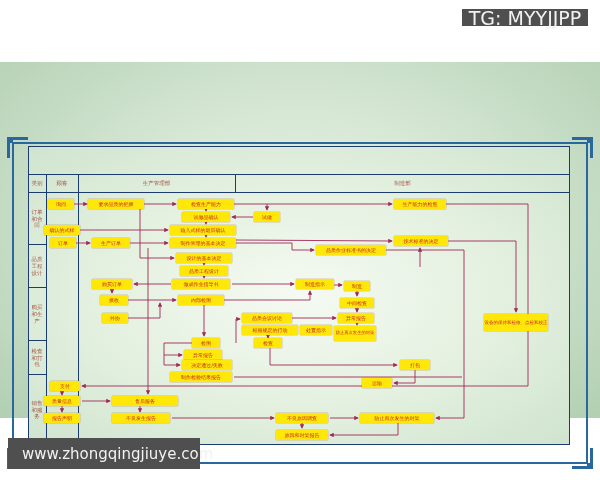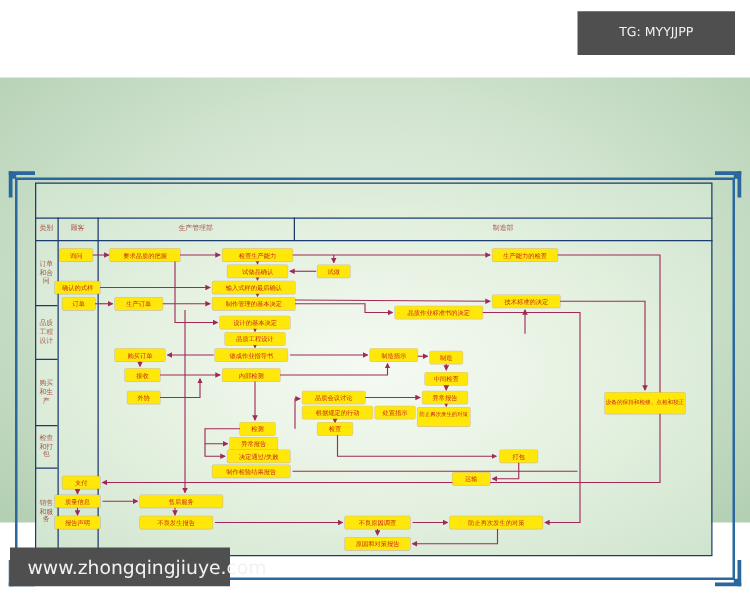--- a/index.html
+++ b/index.html
@@ -1,21 +1,21 @@
 <!DOCTYPE html>
 <html><head>
 <meta charset="utf-8">
 <style>
   html,body{margin:0;padding:0;background:#ffffff;}
   body{width:600px;height:480px;font-family:"DejaVu Sans",sans-serif;}
   .page{position:relative;width:600px;height:480px;overflow:hidden;background:#ffffff;}
 
   .badge{position:absolute;background:#4f4f4f;color:#f2f2f2;display:flex;align-items:center;}
-  .badge.top{left:462px;top:9px;width:126px;height:35px;justify-content:center;font-size:10px;}
-  .badge.bottom{left:8px;top:438px;width:176px;height:31px;padding-left:14px;font-size:15px;box-sizing:border-box;}
+  .badge.top{left:462px;top:9px;width:126px;height:17px;justify-content:center;font-size:19px;}
+  .badge.bottom{left:8px;top:438px;width:192px;height:31px;padding-left:14px;font-size:15px;box-sizing:border-box;}
 
   .green-band{position:absolute;left:0;top:62px;width:600px;height:356px;
     background:radial-gradient(ellipse at 50% 45%, #eaf3e6 0%, #d4e6d2 45%, #b2cfb2 100%);}
 
   .frame{position:absolute;left:12px;top:80px;width:572px;height:318px;border:2px solid #2a679c;}
   .corn{position:absolute;width:18px;height:18px;border:0 solid #2a679c;}
   .corn::after{content:"";position:absolute;width:5px;height:5px;background:#2a679c;}
   .corn.tl{left:-7px;top:-7px;border-left-width:3px;border-top-width:3px;}
   .corn.tl::after{left:-2px;top:-2px;}
   .corn.tr{right:-7px;top:-7px;border-right-width:3px;border-top-width:3px;}

